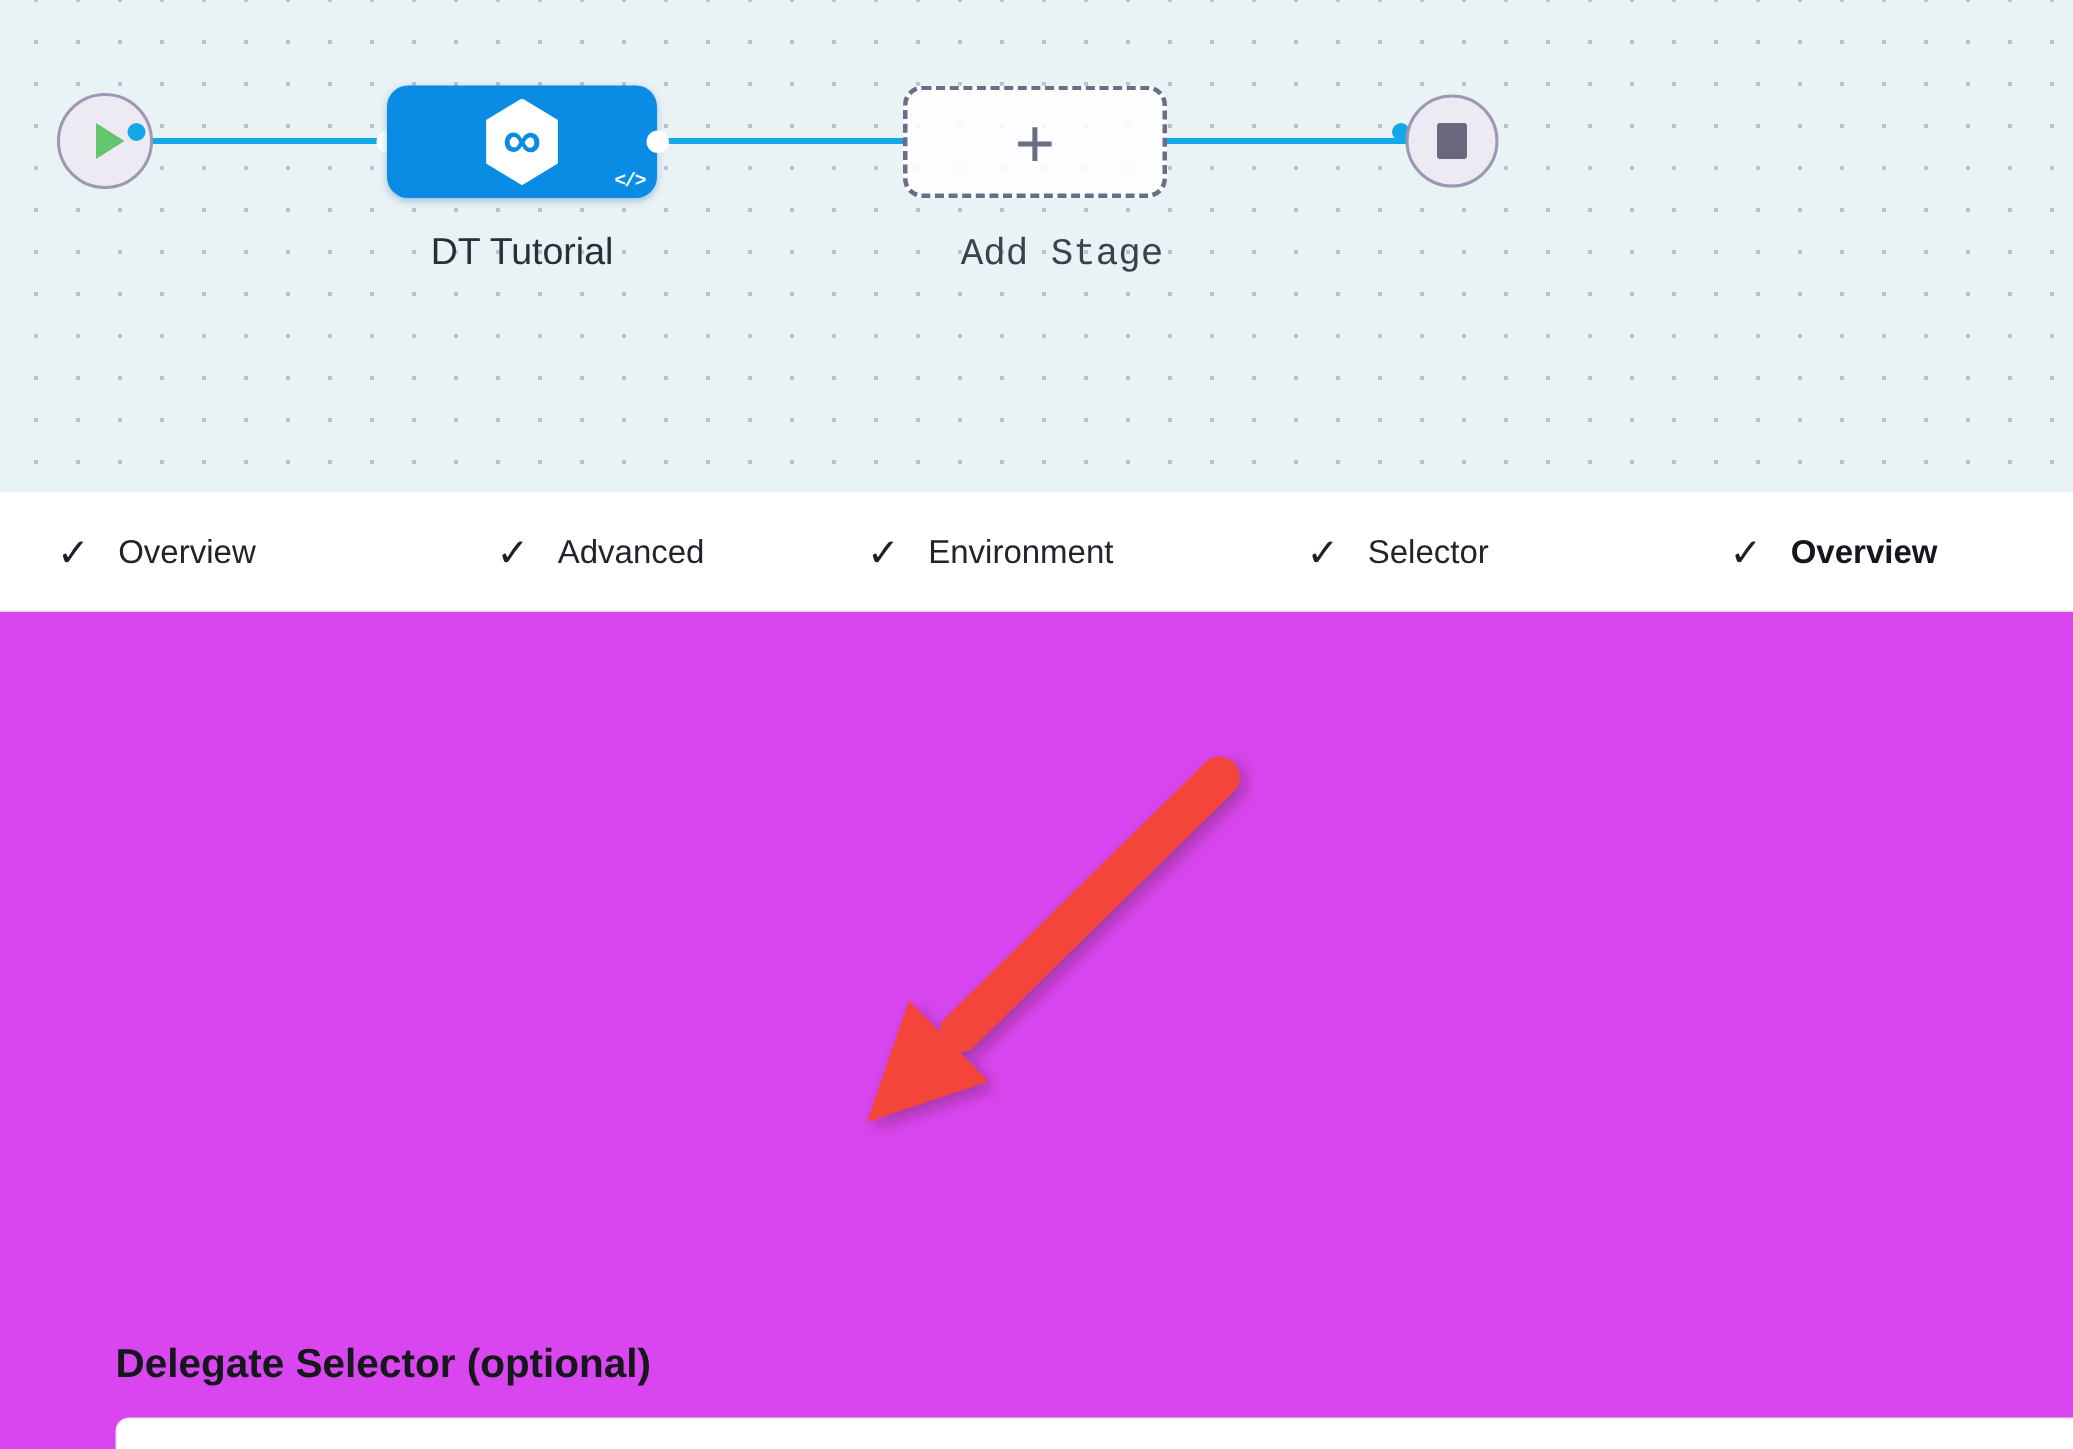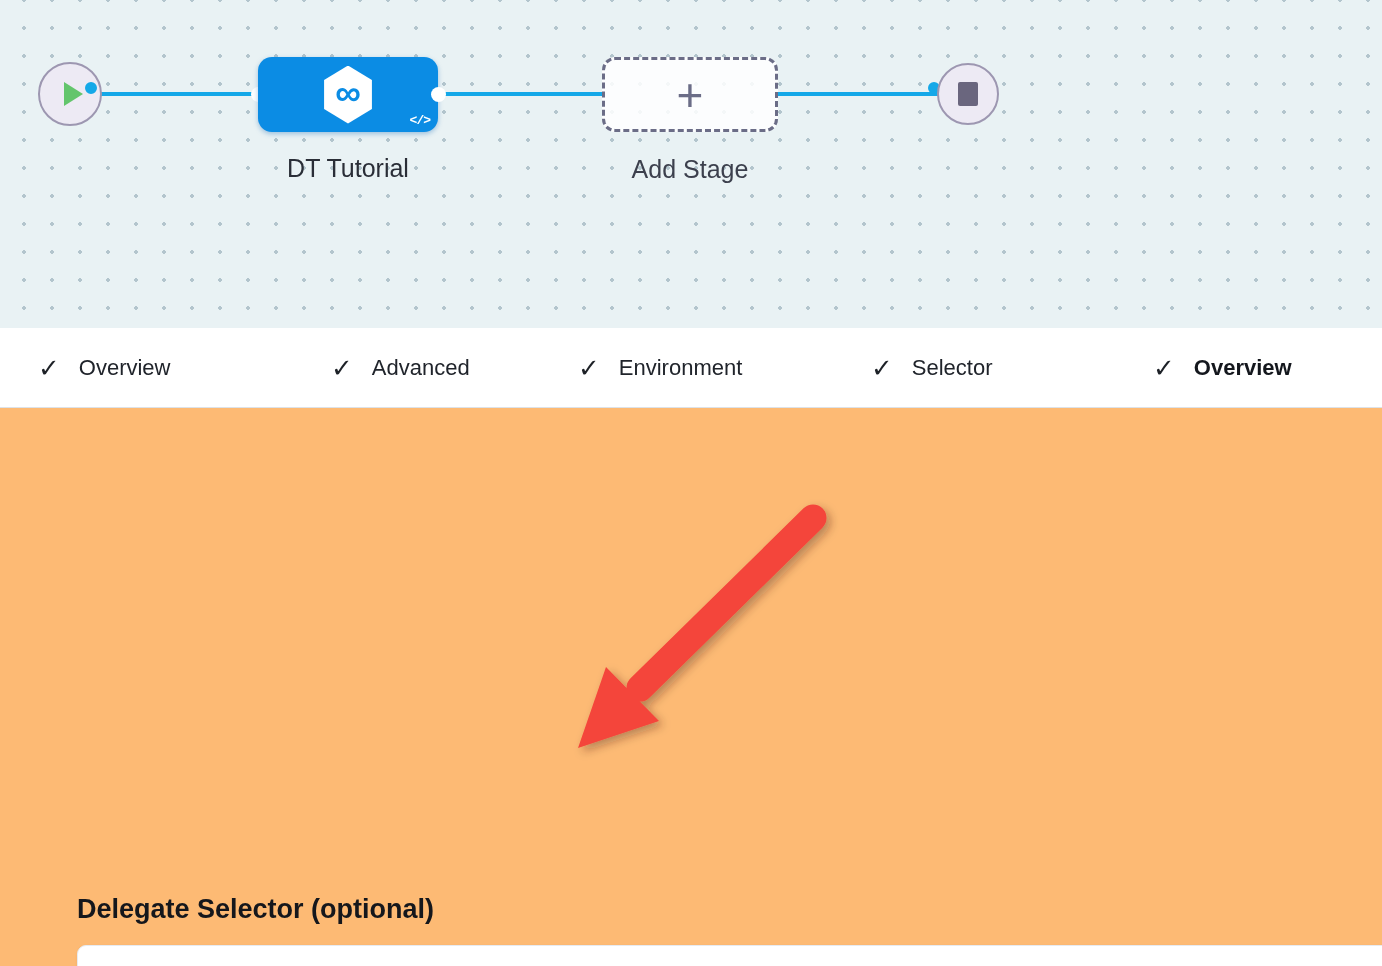--- a/index.html
+++ b/index.html
@@ -58,37 +58,37 @@
   }
   .add-stage-box {
     position:absolute; left:602px; top:57px; width:176px; height:75px;
     background:rgba(255,255,255,0.85);
     border:3px dashed #6b6d87; border-radius:13px;
     display:flex; align-items:center; justify-content:center;
     color:#6b6d87; font-size:46px; font-weight:300; line-height:1;
   }
   .node-label { position:absolute; font-size:25px; color:#2a2e37; white-space:nowrap; transform:translateX(-50%); }
   .label-stage { left:348px; top:154px; }
-  .label-add   { left:690px; top:155px; color:#3c404d; }
+  .label-add   { left:708px; top:155px; color:#3c404d;font-family:Liberation Mono, monospace; }
 
   
   .tabbar {
     position:absolute; left:0; top:328px; width:1382px; height:80px;
     background:#ffffff; border-bottom:1px solid #dde2e8;
   }
   .tab { position:absolute; top:0; height:79px; display:flex; align-items:center; gap:19px; cursor:pointer; }
   .tab .check { font-size:26px; font-weight:700; color:#1d2127; line-height:1; }
   .tab .tlabel { font-size:22px; font-weight:500; color:#20242b; }
   .tab.active .tlabel { font-weight:700; color:#14171d; }
   .tab.t0 { left:38px; } .tab.t1 { left:331px; } .tab.t2 { left:578px; }
   .tab.t3 { left:871px; } .tab.t4 { left:1153px; }
   .tab-underline { position:absolute; left:1128px; top:403px; width:240px; height:5px; background:#0278d5; }
 
   
-  .panel { position:absolute; left:0; top:408px; width:1382px; height:558px; background:#fdba74; }
+  .panel { position:absolute; left:0; top:408px; width:1382px; height:558px; background:#d946ef; }
   .section-title { position:absolute; left:77px; top:486px; font-size:27px; font-weight:700; color:#15171c; }
   .card1 {
     position:absolute; left:77px; top:537px; width:1330px; height:246px;
     background:#ffffff; border:1px solid #e7ebf1; border-radius:9px;
     box-shadow:0 1px 3px rgba(40,60,90,0.06);
   }
 
   
   .arrow-svg { position:absolute; left:0; top:0; width:1382px; height:966px; z-index:7; pointer-events:none; }
 </style>

